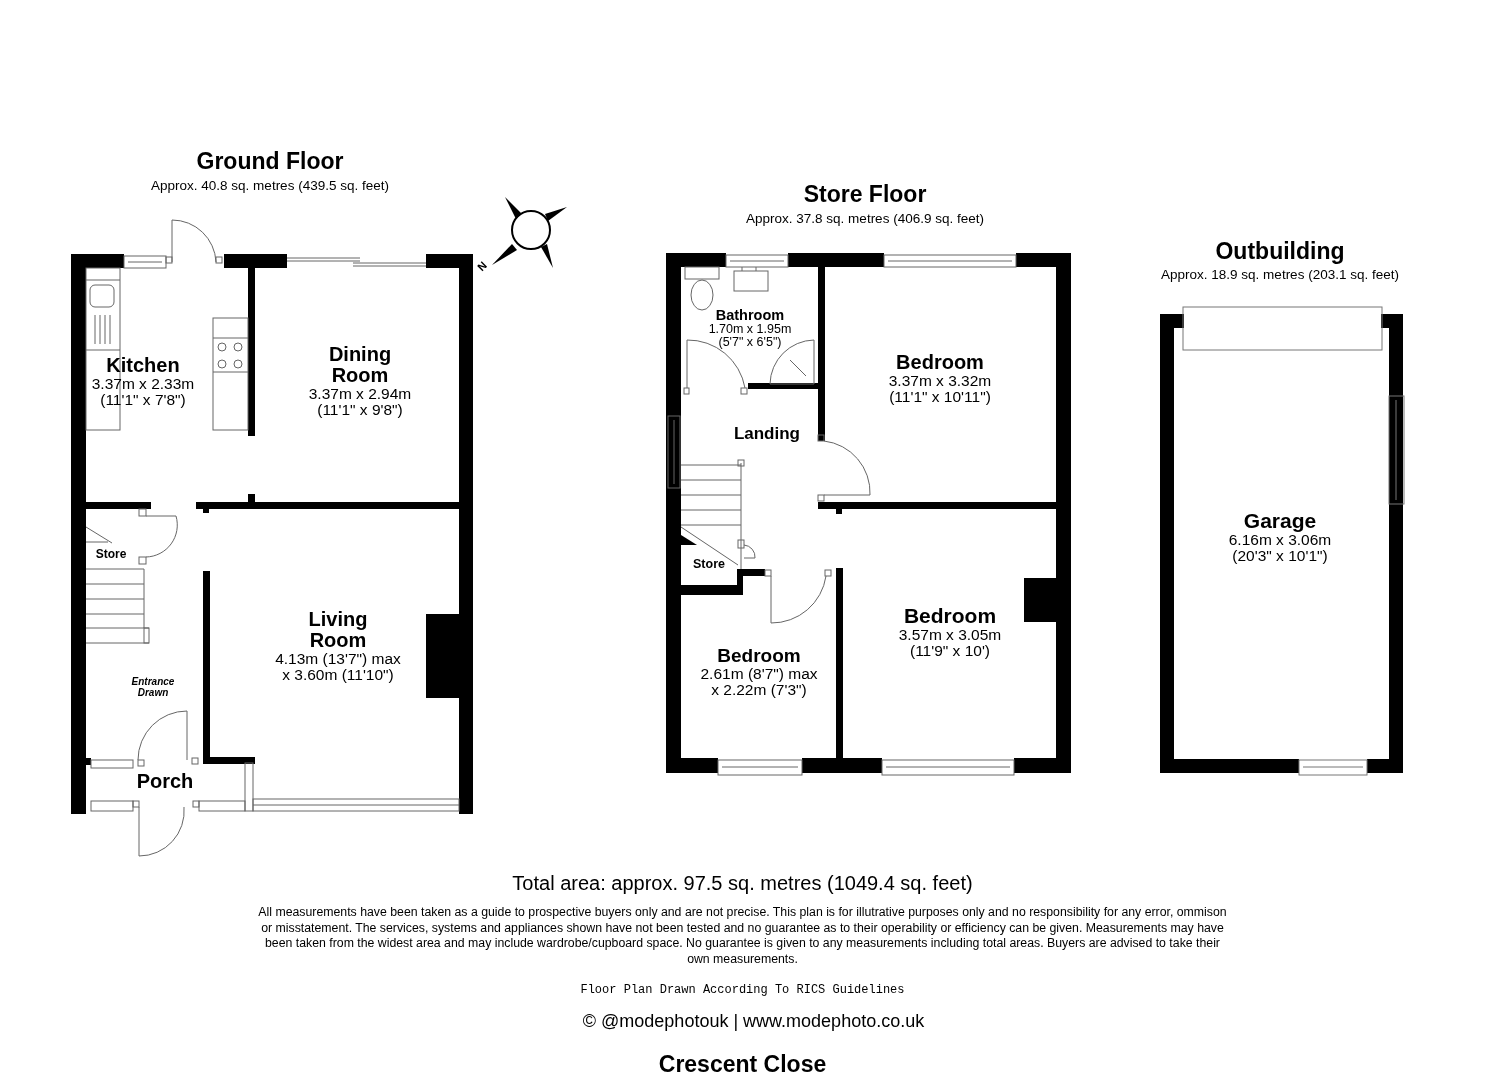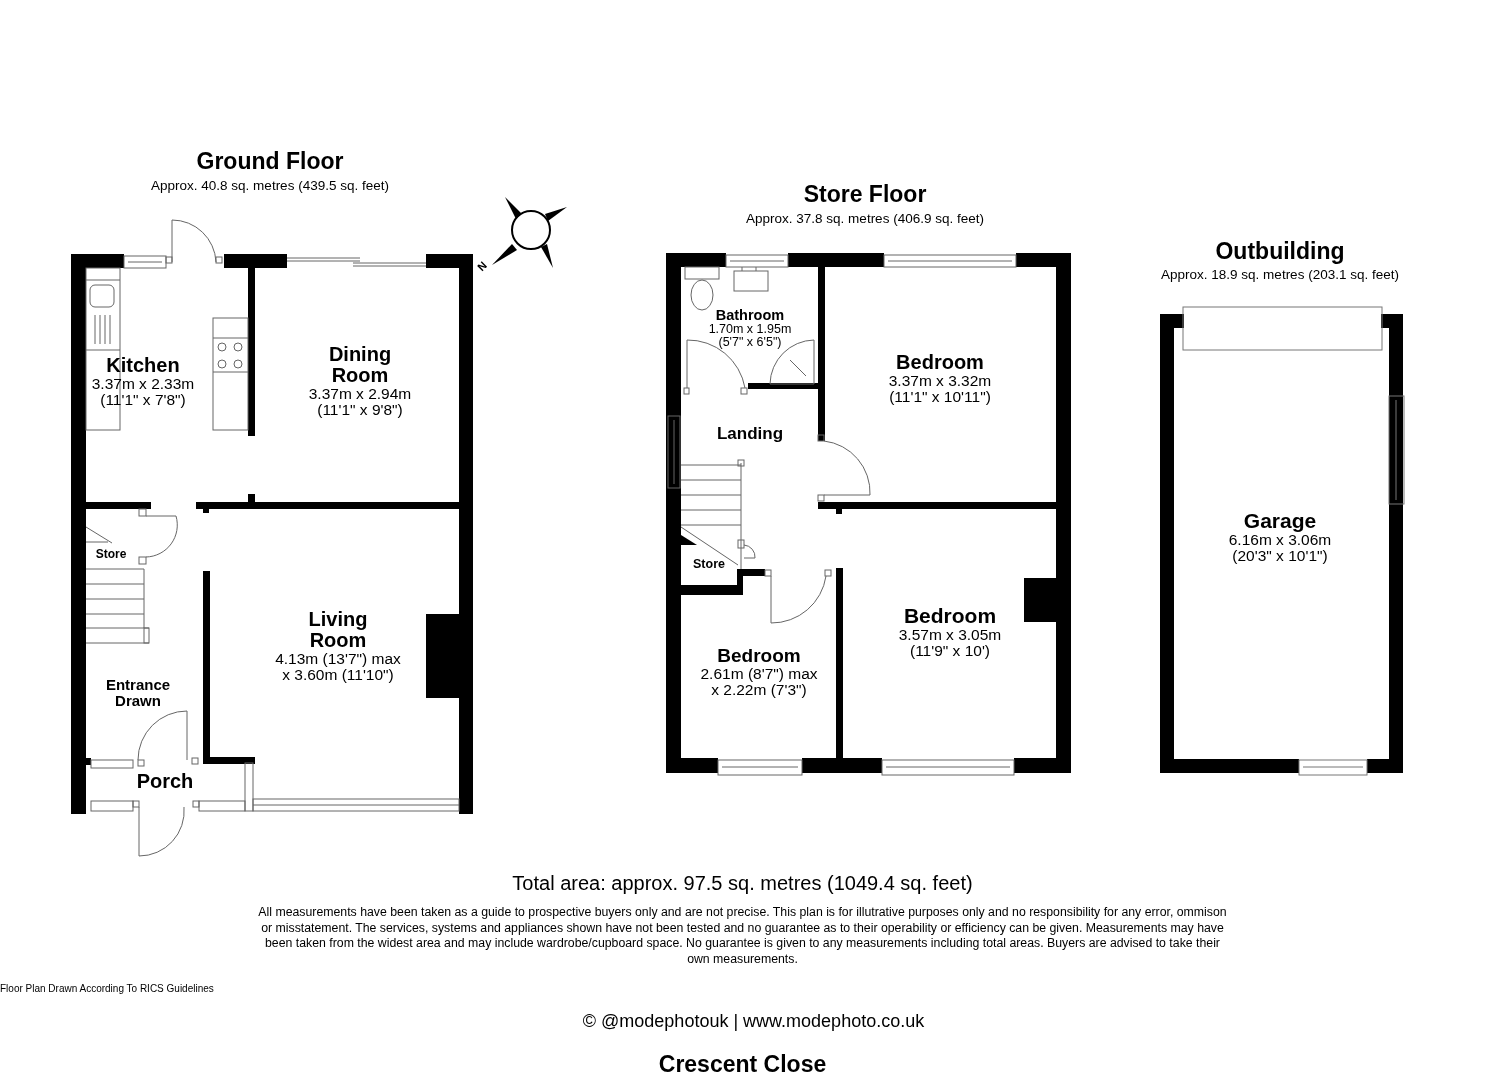--- a/index.html
+++ b/index.html
@@ -10,21 +10,21 @@
   .room { position: absolute; text-align: center; line-height: 1.05; white-space: nowrap; }
   .room .rname { font-weight: bold; font-size: 20px; display: block; }
   .room .rdim { font-size: 15.5px; display: block; }
   .room.small .rname { font-size: 14.5px; }
   .room.small .rdim { font-size: 12.5px; }
   .lbl { position: absolute; font-weight: bold; font-size: 15px; text-align: center; line-height: 1.05; white-space: nowrap; }
   .lbl.xs { font-size: 12.5px; }
   svg { position: absolute; left: 0; top: 0; }
   .footer-total { position: absolute; left: 0; width: 1485px; top: 872px; text-align: center; font-size: 20px; }
   .footer-disc { position: absolute; left: 255px; width: 975px; top: 905px; text-align: center; font-size: 12.3px; line-height: 15.5px; }
-  .footer-rics { position: absolute; left: 0; width: 1485px; top: 983px; font-size: 10px; }
+  .footer-rics { position: absolute; left: 0; width: 1485px; top: 983px; text-align: center; font-size: 12px; font-family: Liberation Mono, monospace; }
   .footer-credit { position: absolute; left: 0; width: 1485px; top: 1013px; text-align: center; font-size: 18px; line-height: 16px; padding-left: 11px; }
   .footer-address { position: absolute; left: 0; width: 1485px; top: 1051px; text-align: center; font-weight: bold; font-size: 23px; }
 </style>
 </head>
 <body>
 
 <svg width="1485" height="1080" viewBox="0 0 1485 1080">
 
   <g fill="#000">
 
@@ -233,21 +233,21 @@
   <span class="rdim">(11'1" x 9'8")</span>
 </div>
 
 <div class="room" style="left:258px;width:160px;top:609px;">
   <span class="rname">Living</span>
   <span class="rname">Room</span>
   <span class="rdim">4.13m (13'7") max</span>
   <span class="rdim">x 3.60m (11'10")</span>
 </div>
 
-<div class="lbl xs" style="left:93px;width:90px;top:677px;font-size:15px;">
+<div class="lbl xs" style="left:108px;width:90px;top:677px;font-size:10px;font-style:italic;">
   <span style="display:block">Entrance</span>
   <span style="display:block">Drawn</span>
 </div>
 <div class="lbl xs" style="left:88px;width:46px;top:548px;font-size:12px;">Store</div>
 <div class="lbl" style="left:130px;width:70px;top:771px;font-size:20px;">Porch</div>
 
 <div class="floor-title" style="left:715px;width:300px;top:181px;">Store Floor</div>
 <div class="floor-area" style="left:700px;width:330px;top:211px;">Approx. 37.8 sq. metres (406.9 sq. feet)</div>
 
 <div class="room small" style="left:690px;width:120px;top:308px;">
@@ -255,21 +255,21 @@
   <span class="rdim">1.70m x 1.95m</span>
   <span class="rdim">(5'7" x 6'5")</span>
 </div>
 
 <div class="room" style="left:860px;width:160px;top:352px;">
   <span class="rname">Bedroom</span>
   <span class="rdim">3.37m x 3.32m</span>
   <span class="rdim">(11'1" x 10'11")</span>
 </div>
 
-<div class="lbl" style="left:700px;width:100px;top:425px;font-size:17px;">Landing</div>
+<div class="lbl" style="left:700px;width:100px;top:425px;font-size:17px;text-align:right;">Landing</div>
 <div class="lbl xs" style="left:684px;width:50px;top:558px;font-size:12.5px;">Store</div>
 
 <div class="room" style="left:684px;width:150px;top:646px;">
   <span class="rname" style="font-size:19px;">Bedroom</span>
   <span class="rdim">2.61m (8'7") max</span>
   <span class="rdim">x 2.22m (7'3")</span>
 </div>
 
 <div class="room" style="left:870px;width:160px;top:605px;">
   <span class="rname" style="font-size:21px;">Bedroom</span>

